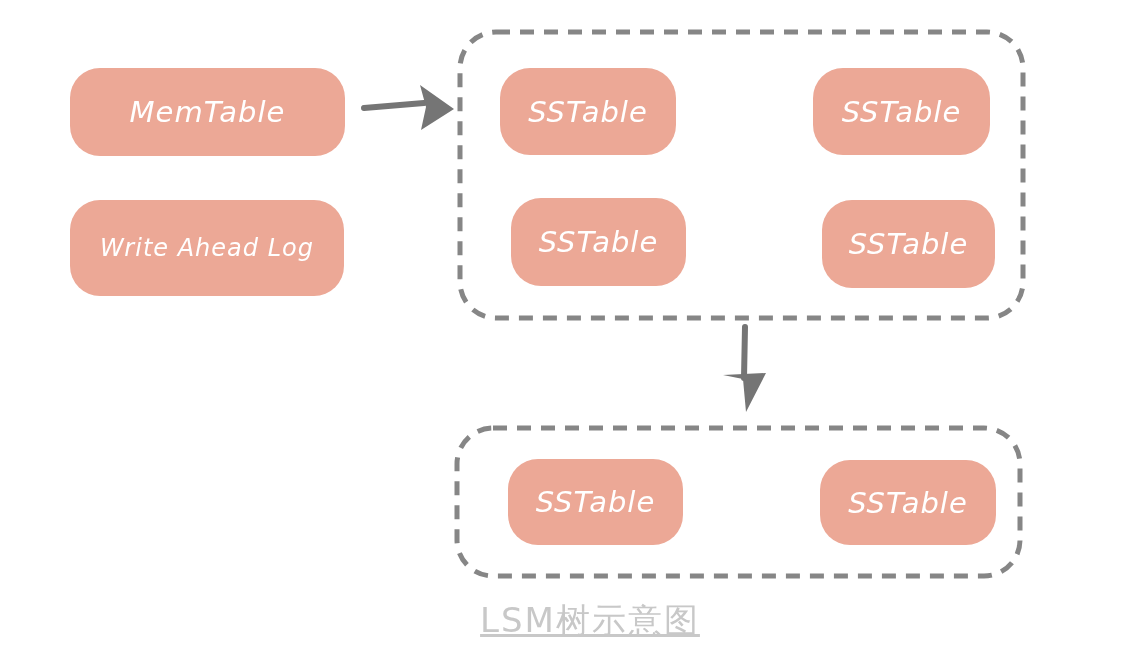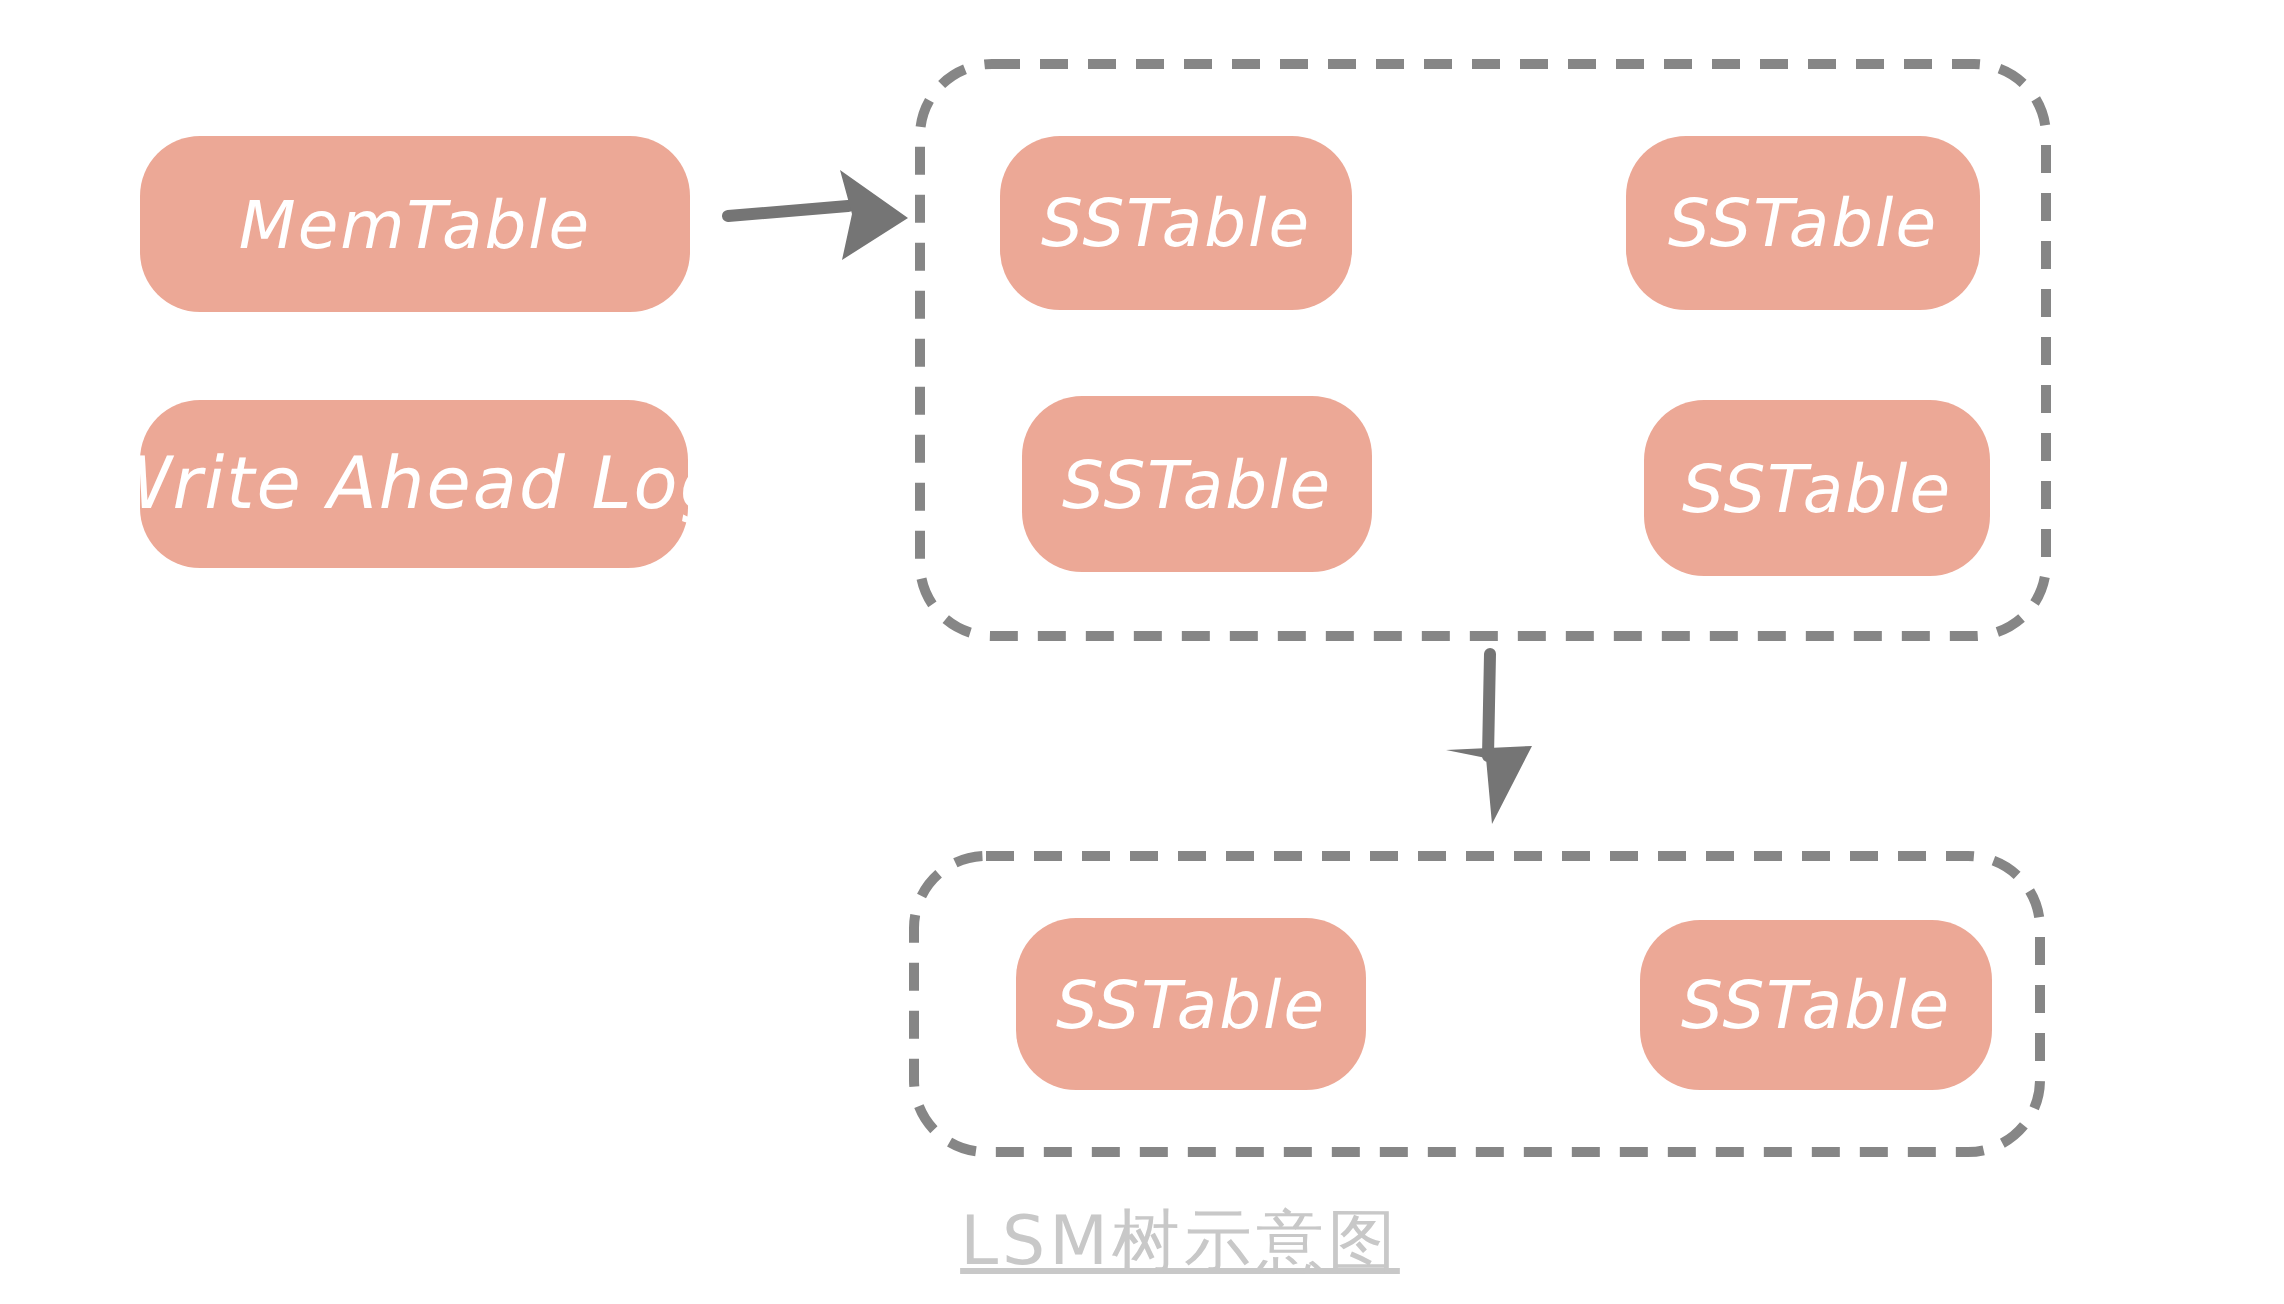--- a/index.html
+++ b/index.html
@@ -40,27 +40,27 @@
     stroke: none;
   }
   .node {
     position: absolute;
     display: flex;
     align-items: center;
     justify-content: center;
     background: var(--box-fill, #ECA896);
     color: var(--box-text, #ffffff);
     border-radius: 30px;
-    font-size: 33px;
+    font-size: 29px;
     font-style: italic;
     letter-spacing: 1px;
     white-space: nowrap;
   }
   .node-memtable        { left: 70px;  top: 68px;  width: 275px; height: 88px; }
-  .node-wal             { left: 70px;  top: 200px; width: 274px; height: 84px; font-size: 36px; }
+  .node-wal             { left: 70px;  top: 200px; width: 274px; height: 96px; font-size: 24px; }
   .node-l1-a            { left: 500px; top: 68px;  width: 176px; height: 87px; }
   .node-l1-b            { left: 813px; top: 68px;  width: 177px; height: 87px; }
   .node-l1-c            { left: 511px; top: 198px; width: 175px; height: 88px; }
   .node-l1-d            { left: 822px; top: 200px; width: 173px; height: 88px; }
   .node-l2-a            { left: 508px; top: 459px; width: 175px; height: 86px; }
   .node-l2-b            { left: 820px; top: 460px; width: 176px; height: 85px; }
   .caption {
     position: absolute;
     left: 440px;
     top: 598px;

